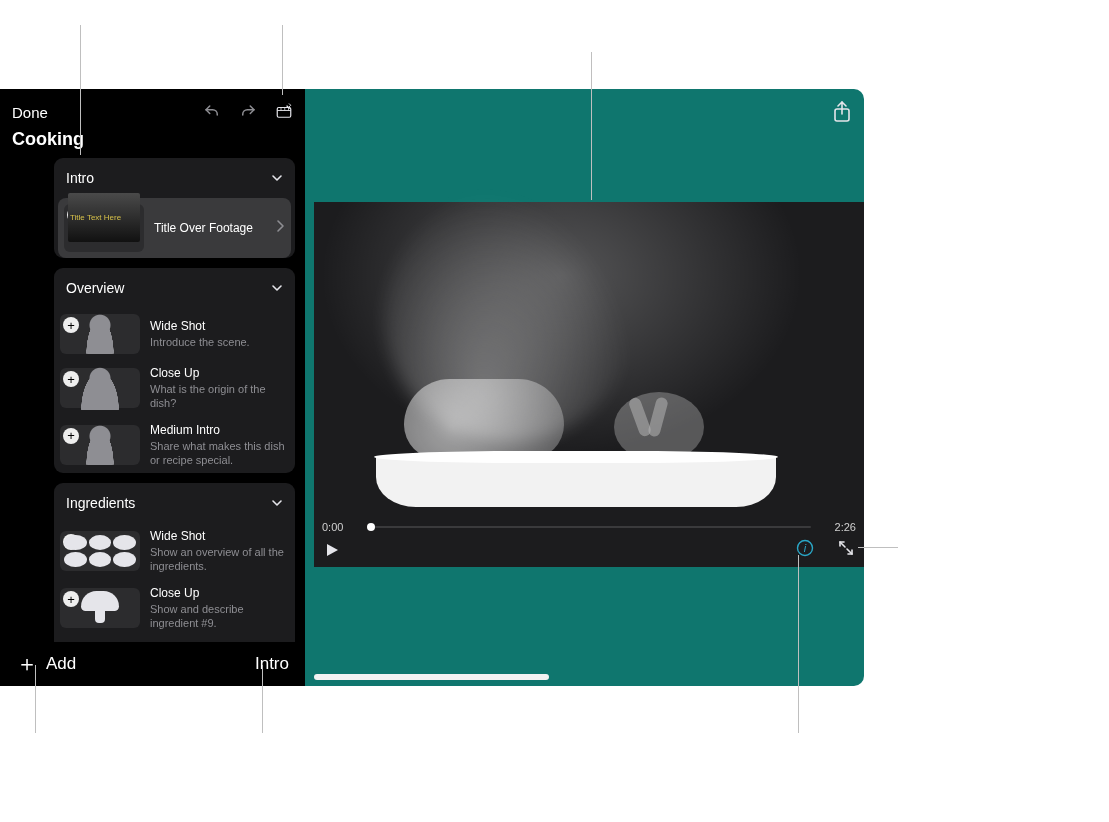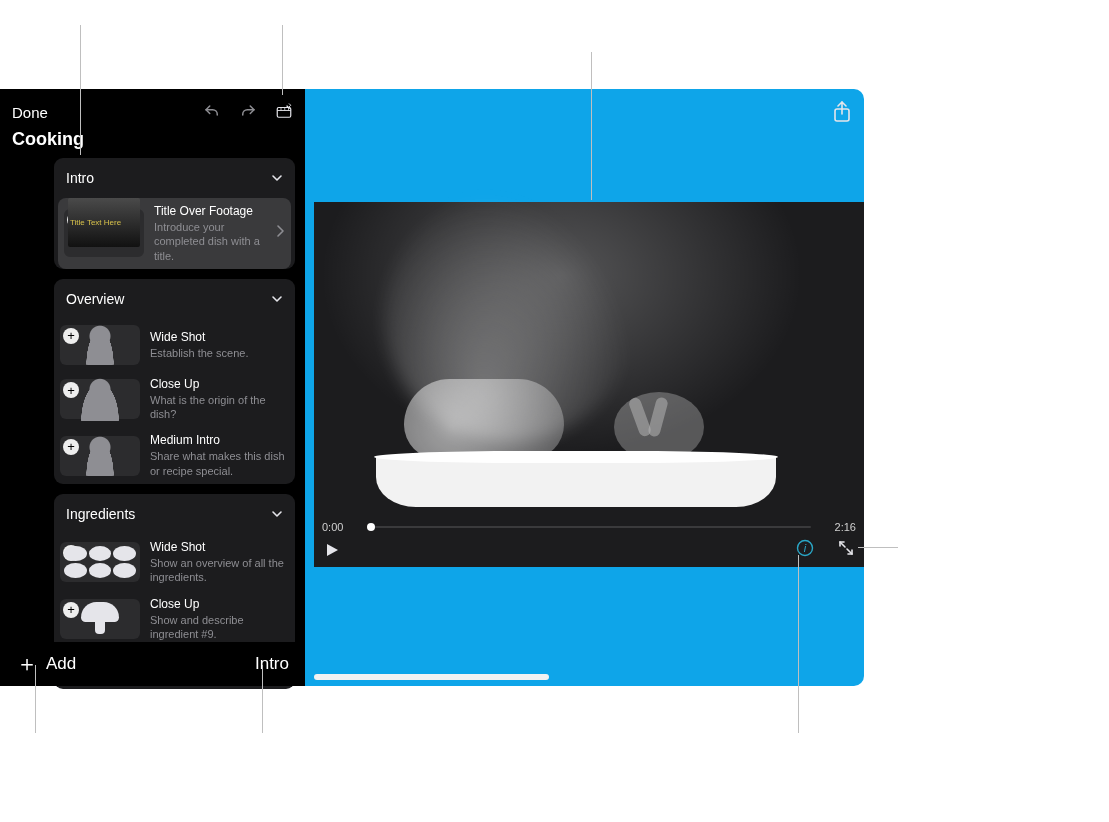--- a/index.html
+++ b/index.html
@@ -8,21 +8,21 @@
     font-family: -apple-system, BlinkMacSystemFont, "Helvetica Neue", sans-serif;
     width: 1109px;
     height: 822px;
     position: relative;
     overflow: hidden;
   }
   .app-frame {
     position: absolute;
     left: 0; top: 89px;
     width: 864px; height: 597px;
-    background: #0ea5e9;
+    background: #0f766e;
     border-radius: 10px;
   }
   
   .sidebar {
     position: absolute;
     left: 0; top: 0;
     width: 305px; height: 100%;
     background: #000;
   }
   .sidebar-top {
@@ -264,21 +264,20 @@
               </svg>
           </span>
         </div>
         <div class="clip-row selected">
           <div class="thumb">
             <div class="thumb-add">+</div>
             <div class="thumb-title-over">Title Text Here</div>
           </div>
           <div class="clip-text">
             <div class="clip-title">Title Over Footage</div>
-            <div class="clip-desc">Introduce your completed dish with a title.</div>
           </div>
           <span class="row-chevron">
             <svg width="10" height="14" viewBox="0 0 10 14">
                 <path d="M3 2l5 5-5 5" fill="none" stroke="#8e8e93" stroke-width="1.6" stroke-linecap="round" stroke-linejoin="round"></path>
               </svg>
           </span>
         </div>
       </div>
 
       <div class="section">
@@ -290,21 +289,21 @@
               </svg>
           </span>
         </div>
         <div class="clip-row">
           <div class="thumb short">
             <div class="thumb-add">+</div>
             <div class="thumb-sil"></div>
           </div>
           <div class="clip-text">
             <div class="clip-title">Wide Shot</div>
-            <div class="clip-desc">Establish the scene.</div>
+            <div class="clip-desc">Introduce the scene.</div>
           </div>
         </div>
         <div class="clip-row">
           <div class="thumb short">
             <div class="thumb-add">+</div>
             <div class="thumb-sil close"></div>
           </div>
           <div class="clip-text">
             <div class="clip-title">Close Up</div>
             <div class="clip-desc">What is the origin of the dish?</div>
@@ -393,21 +392,21 @@
       <div class="food1"></div>
       <div class="food2"></div>
       <div class="leaf"></div>
       <div class="bowl"></div>
     </div>
     <div class="scrub-row">
       <span>0:00</span>
       <div class="scrub-track">
         <div class="scrub-dot"></div>
       </div>
-      <span>2:16</span>
+      <span>2:26</span>
     </div>
     <div class="controls-row">
       <span class="play-btn">
         <svg width="16" height="16" viewBox="0 0 16 16">
             <path d="M3 2l11 6-11 6z" fill="#e5e5ea"></path>
           </svg>
       </span>
       <div class="right-ctrls">
         <span class="info-btn">
           <svg width="18" height="18" viewBox="0 0 18 18">

